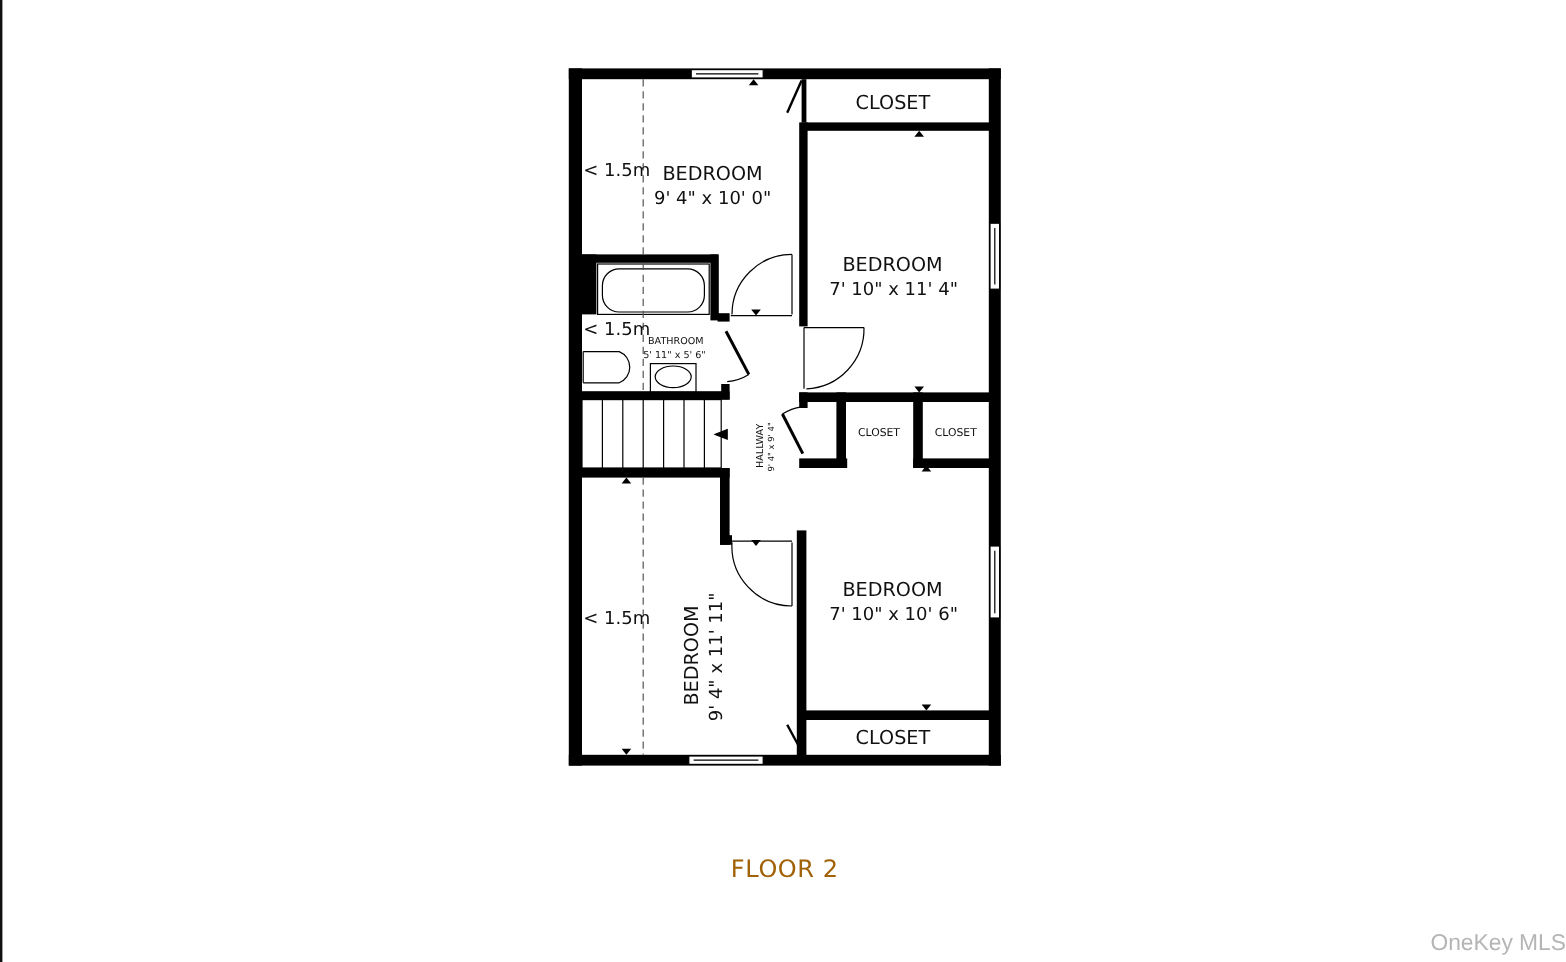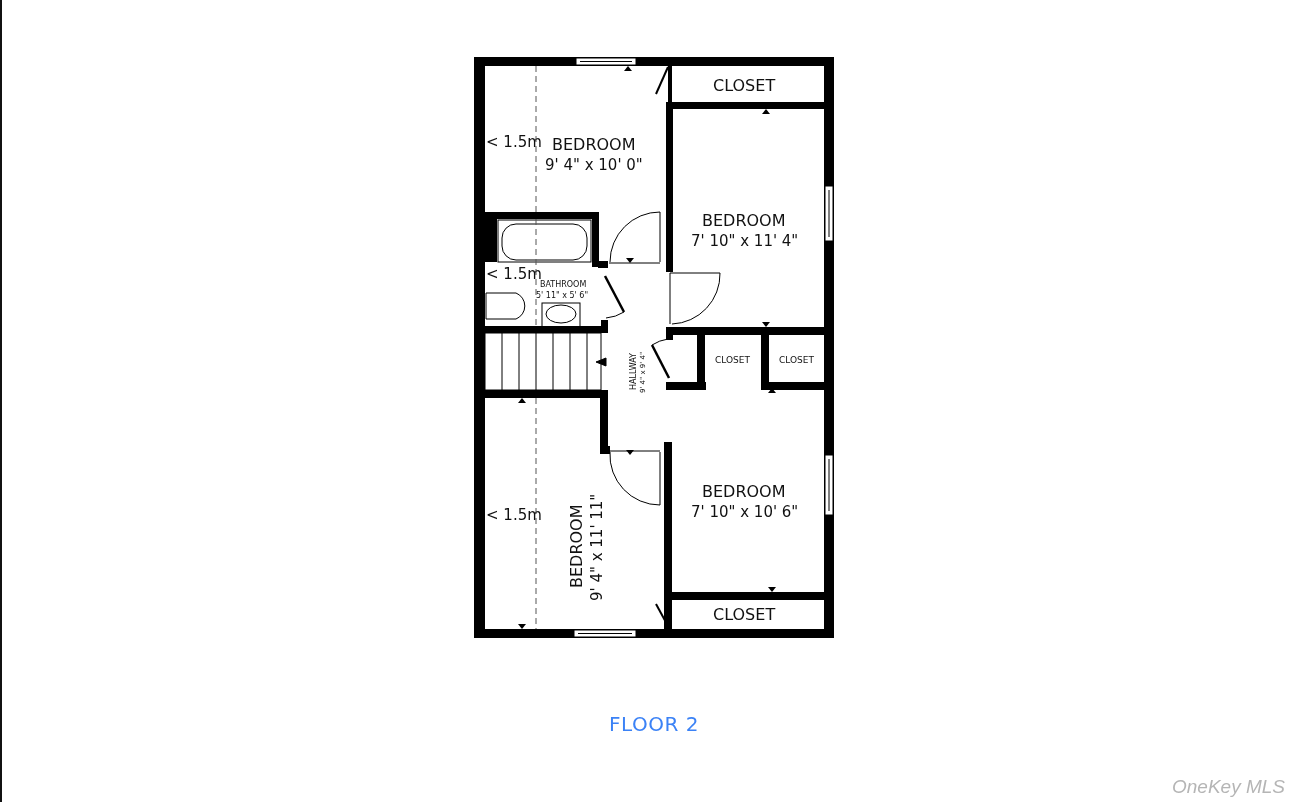--- a/index.html
+++ b/index.html
@@ -1,20 +1,20 @@
 <!DOCTYPE html>
 <html><head>
   <meta charset="utf-8">
   <style>
     html, body { margin: 0; padding: 0; background: #ffffff; }
     body { width: 1305px; height: 802px; position: relative; overflow: hidden; font-family: "DejaVu Sans", sans-serif; }
     .left-edge { position: absolute; left: 0; top: 0; width: 2px; height: 802px; background: #111; }
     .plan { position: absolute; left: 0; top: 0; width: 1305px; height: 802px; }
-    .floor-label { position: absolute; left: 560px; top: 712px; width: 188px; text-align: center; font-size: 20px; color: #3b82f6; letter-spacing: 0.5px; }
-    .watermark { position: absolute; right: 20px; bottom: 4px; font-family: "Liberation Sans", sans-serif; font-size: 19px; color: #b5b5b5; font-style: italic; }
+    .floor-label { position: absolute; left: 560px; top: 712px; width: 188px; text-align: center; font-size: 20px; color: #a16207; letter-spacing: 0.5px; }
+    .watermark { position: absolute; right: 0; bottom: 4px; font-family: "Liberation Sans", sans-serif; font-size: 19px; color: #b5b5b5; }
     svg text { font-family: "DejaVu Sans", sans-serif; fill: #111; }
   </style>
 </head>
 <body>
 
 <div class="left-edge"></div>
 
 <svg class="plan" viewBox="0 0 1305 802" xmlns="http://www.w3.org/2000/svg">
 
   <g fill="#000">

